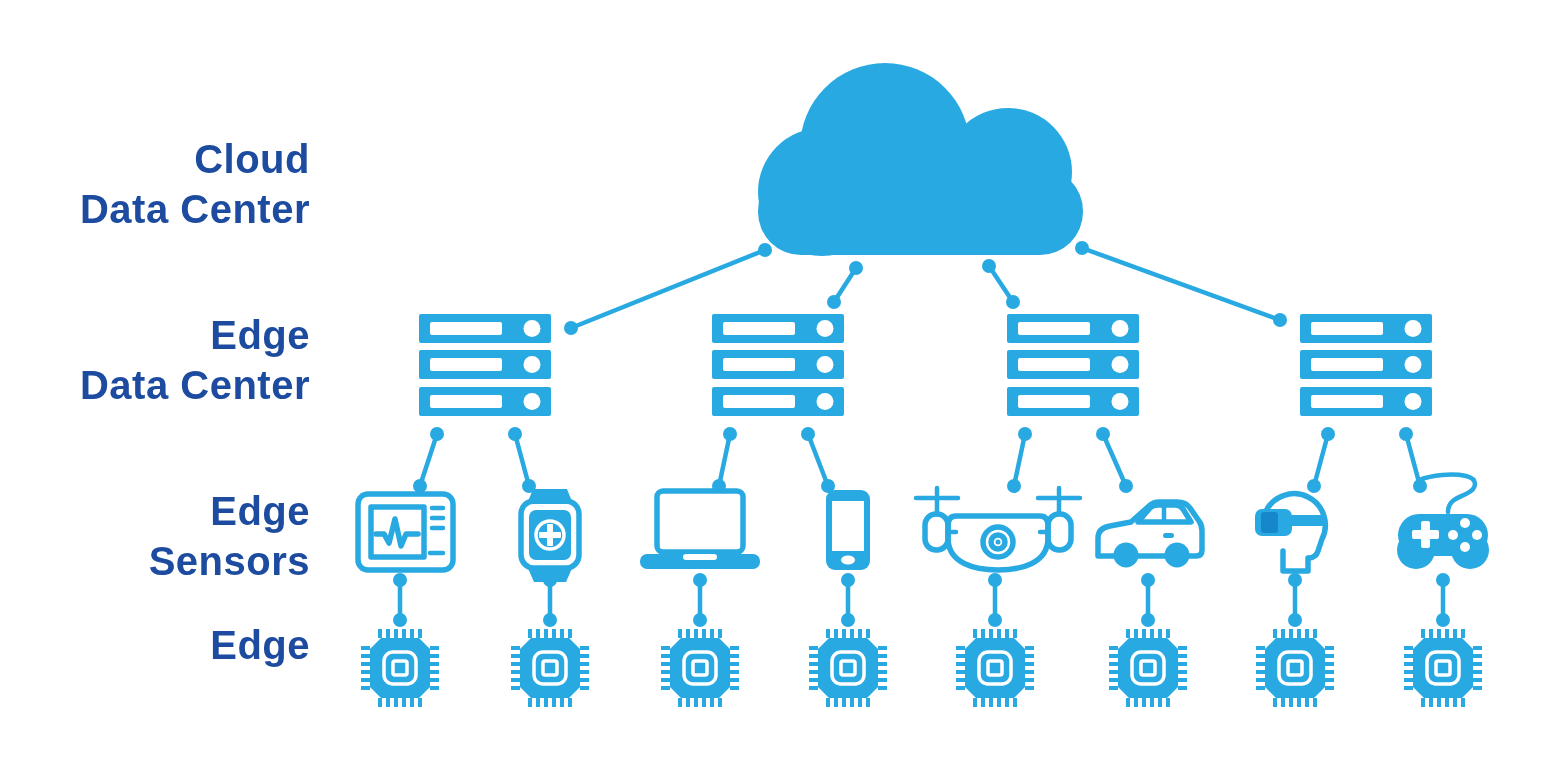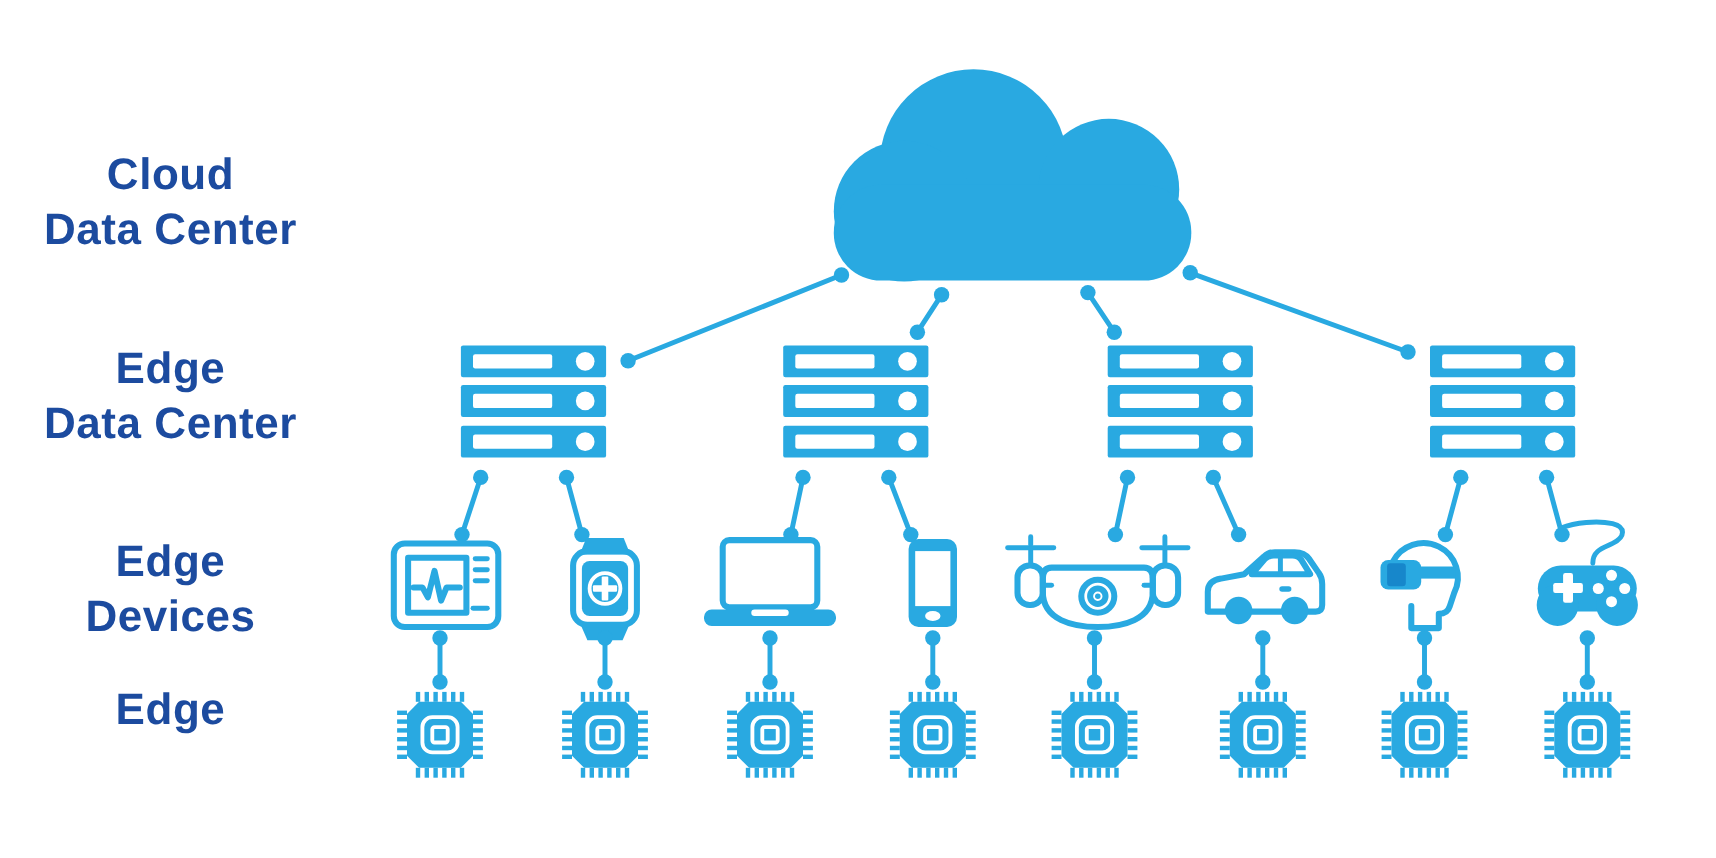--- a/index.html
+++ b/index.html
@@ -7,21 +7,21 @@
     position:relative;
     width:1560px;height:780px;
     background:#ffffff;
     overflow:hidden;
     font-family:"Liberation Sans", sans-serif;
   }
   .row-label{
     position:absolute;
     left:0;
     width:310px;
-    text-align:center;
+    text-align:right;
     color:#1C4B9F;
     font-size:40px;
     line-height:50px;
     font-weight:600;
     letter-spacing:.5px;
   }
   .row-label span{display:block;}
   .label-cloud{top:134px;}
   .label-edge-dc{top:310px;}
   .label-devices{top:486px;}
@@ -40,21 +40,21 @@
   <div class="row-label label-cloud">
     <span>Cloud</span>
     <span>Data Center</span>
   </div>
   <div class="row-label label-edge-dc">
     <span>Edge</span>
     <span>Data Center</span>
   </div>
   <div class="row-label label-devices">
     <span>Edge</span>
-    <span>Devices</span>
+    <span>Sensors</span>
   </div>
   <div class="row-label label-sensors">
     <span>Edge</span>
   </div>
 
   <svg width="1560" height="780" viewBox="0 0 1560 780">
 
     <g>
       <circle class="fill" cx="885" cy="148" r="85"></circle>
       <circle class="fill" cx="1008" cy="172" r="64"></circle>

